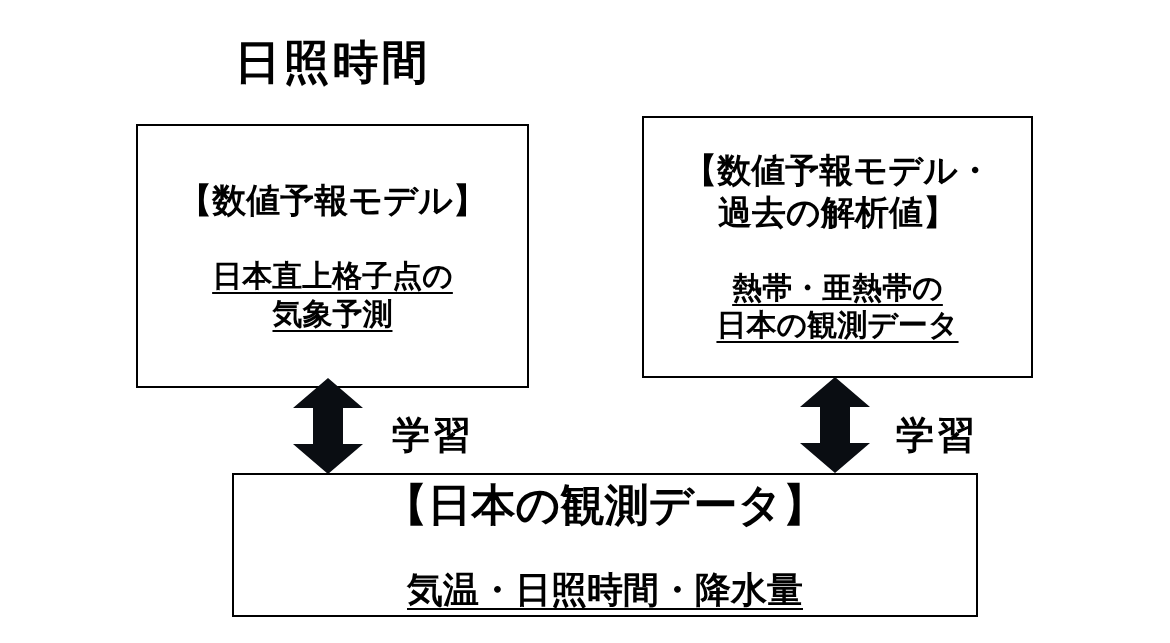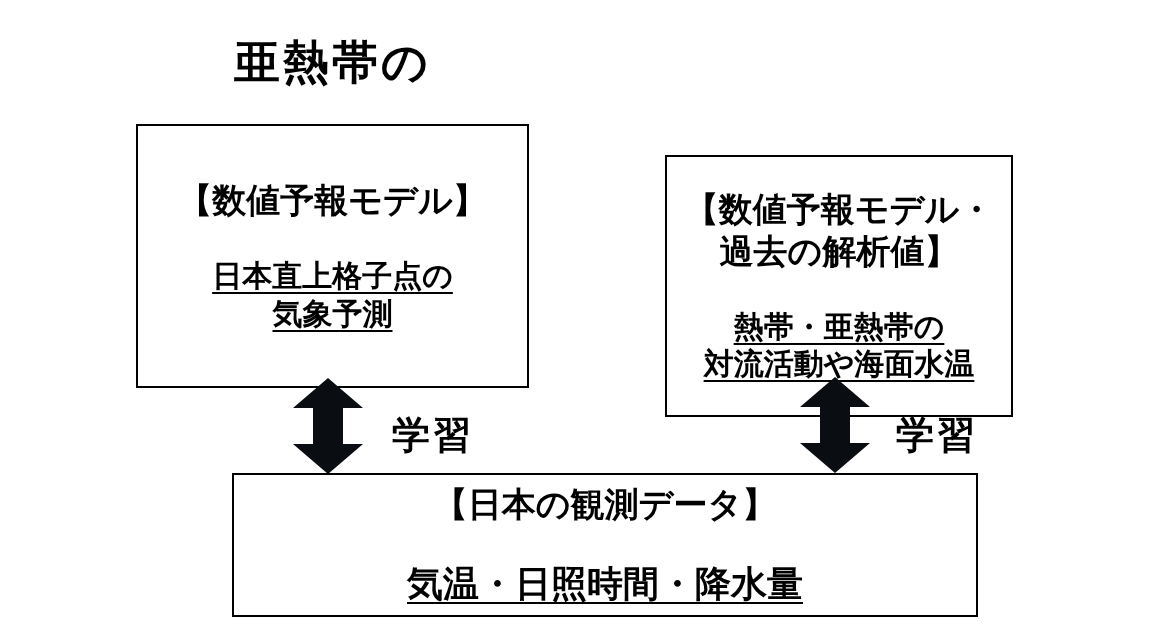--- a/index.html
+++ b/index.html
@@ -48,46 +48,45 @@
     text-align: center;
     color: #000000;
   }
   .box-left {
     left: 136px;
     top: 124px;
     width: 393px;
     height: 264px;
   }
   .box-right {
-    left: 665px;
+    left: 642px;
     top: 116px;
-    width: 348px;
+    width: 391px;
     height: 262px;
-    margin-top: 39px;
   }
   .box-bottom {
     left: 232px;
     top: 473px;
     width: 746px;
     height: 144px;
   }
   .box-title {
     font-size: 34px;
     font-weight: bold;
     line-height: 1.22;
     white-space: nowrap;
   }
   .box-body {
     margin-top: 36px;
     font-size: 30px;
     font-weight: bold;
     line-height: 1.25;
   }
   .box-bottom .box-title {
-    font-size: 34px;
+    font-size: 44px;
   }
   .box-bottom .box-body {
     font-size: 36px;
   }
   .u-line {
     display: block;
     text-decoration: underline;
     text-decoration-thickness: 2px;
     text-underline-offset: 6px;
     white-space: nowrap;
@@ -127,39 +126,39 @@
   }
   .arrow-label-right {
     left: 896px;
   }
 </style>
 </head>
 <body>
 
 <div class="canvas">
 
-  <div class="heading heading-left">亜熱帯の</div>
+  <div class="heading heading-left">日照時間</div>
 
 
   <div class="box box-left">
     <div class="box-title">【数値予報モデル】</div>
     <div class="box-body">
       <span class="u-line">日本直上格子点の</span>
       <span class="u-line">気象予測</span>
     </div>
   </div>
 
   <div class="box box-right">
     <div class="box-title">
       <span style="display:block">【数値予報モデル・</span>
       <span style="display:block">過去の解析値】</span>
     </div>
     <div class="box-body">
       <span class="u-line">熱帯・亜熱帯の</span>
-      <span class="u-line">対流活動や海面水温</span>
+      <span class="u-line">日本の観測データ</span>
     </div>
   </div>
 
   <div class="arrow arrow-left">
     <svg viewBox="0 0 70 96" xmlns="http://www.w3.org/2000/svg" aria-hidden="true">
       <polygon points="35,0 70,30 50,30 50,66 70,66 35,96 0,66 20,66 20,30 0,30"></polygon>
     </svg>
   </div>
 
   <div class="arrow arrow-right">

